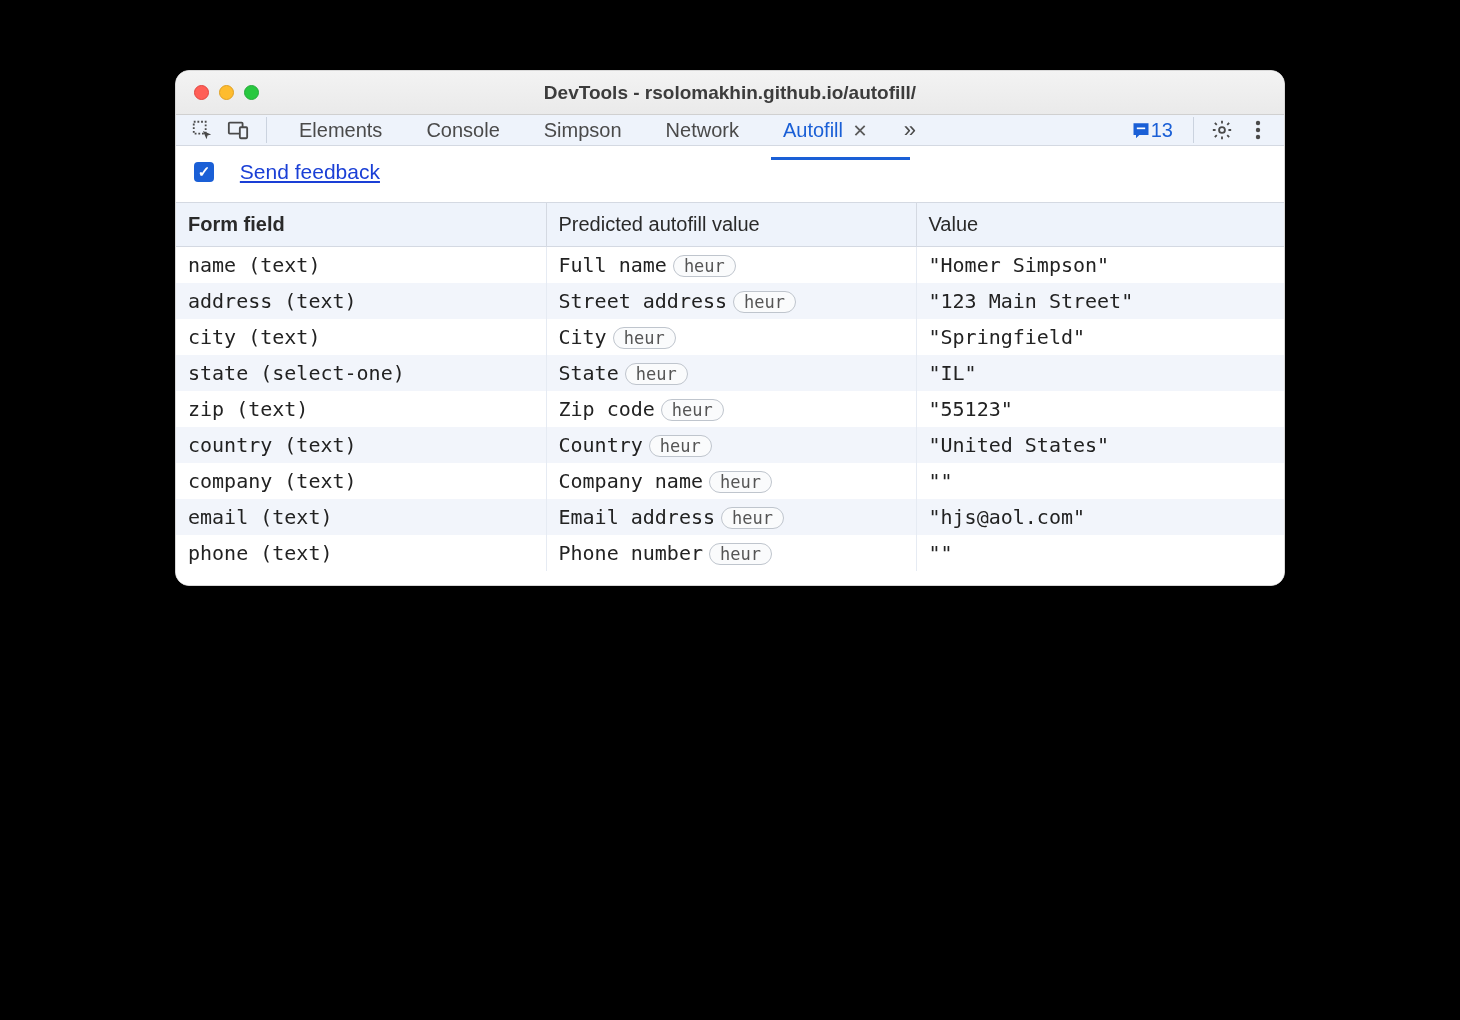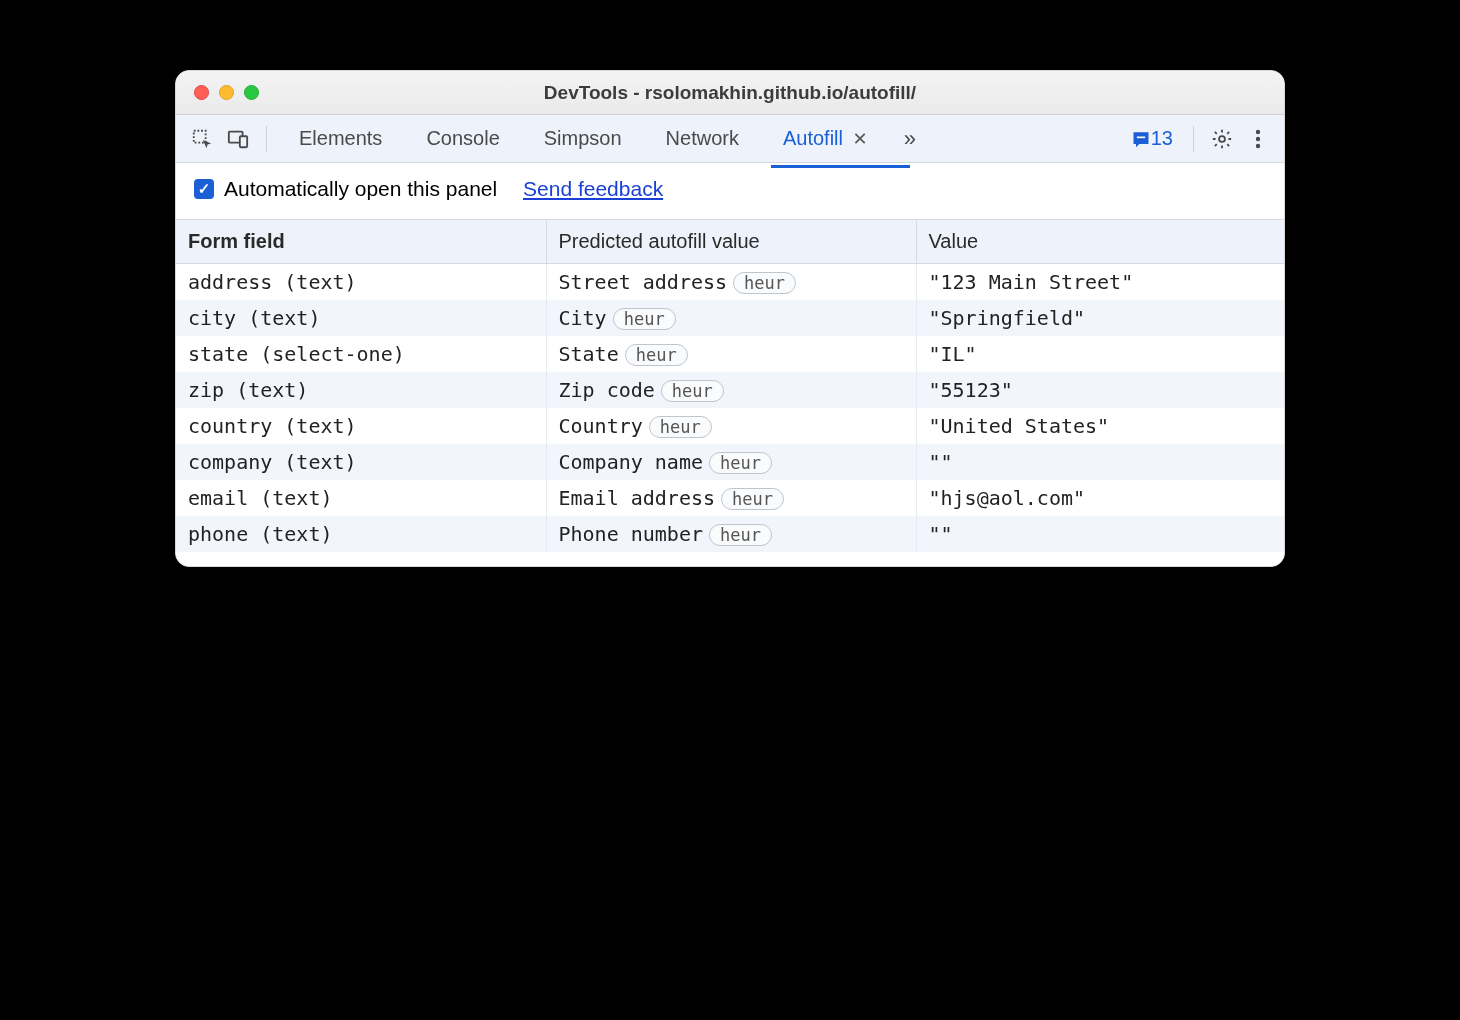--- a/index.html
+++ b/index.html
@@ -42,21 +42,21 @@
   .tl-close { background: #ff5f57; border: 0.5px solid #e24640; }
   .tl-min   { background: #febc2e; border: 0.5px solid #dfa023; }
   .tl-max   { background: #28c840; border: 0.5px solid #26aa3b; }
   .titlebar-title {
     margin: 0 auto;
     font-size: 19px;
     font-weight: 600;
     color: #3c3c3c;
   }
   .toolbar {
-    height: 48px;
+    height: 31px;
     background: #eef3fb;
     border-bottom: 1px solid #d4d9e2;
     display: flex;
     align-items: center;
     padding: 0 12px;
     gap: 8px;
   }
   .toolbar .icon-btn {
     width: 28px; height: 28px;
     display: flex; align-items: center; justify-content: center;
@@ -244,36 +244,40 @@
           <circle cx="3" cy="17" r="2.2"></circle>
       </svg>
     </div>
   </div>
 
   <div class="panel-body">
 
     <div class="top-section">
       <div class="right-controls">
         <span class="checkbox">✓</span>
-        <span>Automatically open this panel</span>
         &nbsp;
         <a class="feedback-link">Send feedback</a>
       </div>
     </div>
 
     <table>
       <thead>
         <tr>
           <th class="col-form">Form field</th>
           <th class="col-pred">Predicted autofill value</th>
           <th>Value</th>
         </tr>
       </thead>
       <tbody id="rows">
           <tr>
+            <td>name (text)</td>
+            <td><span>Full name</span><span class="heur-badge">heur</span></td>
+            <td>"Homer Simpson"</td>
+          </tr>
+          <tr>
             <td>address (text)</td>
             <td><span>Street address</span><span class="heur-badge">heur</span></td>
             <td>"123 Main Street"</td>
           </tr>
           <tr>
             <td>city (text)</td>
             <td><span>City</span><span class="heur-badge">heur</span></td>
             <td>"Springfield"</td>
           </tr>
           <tr>

